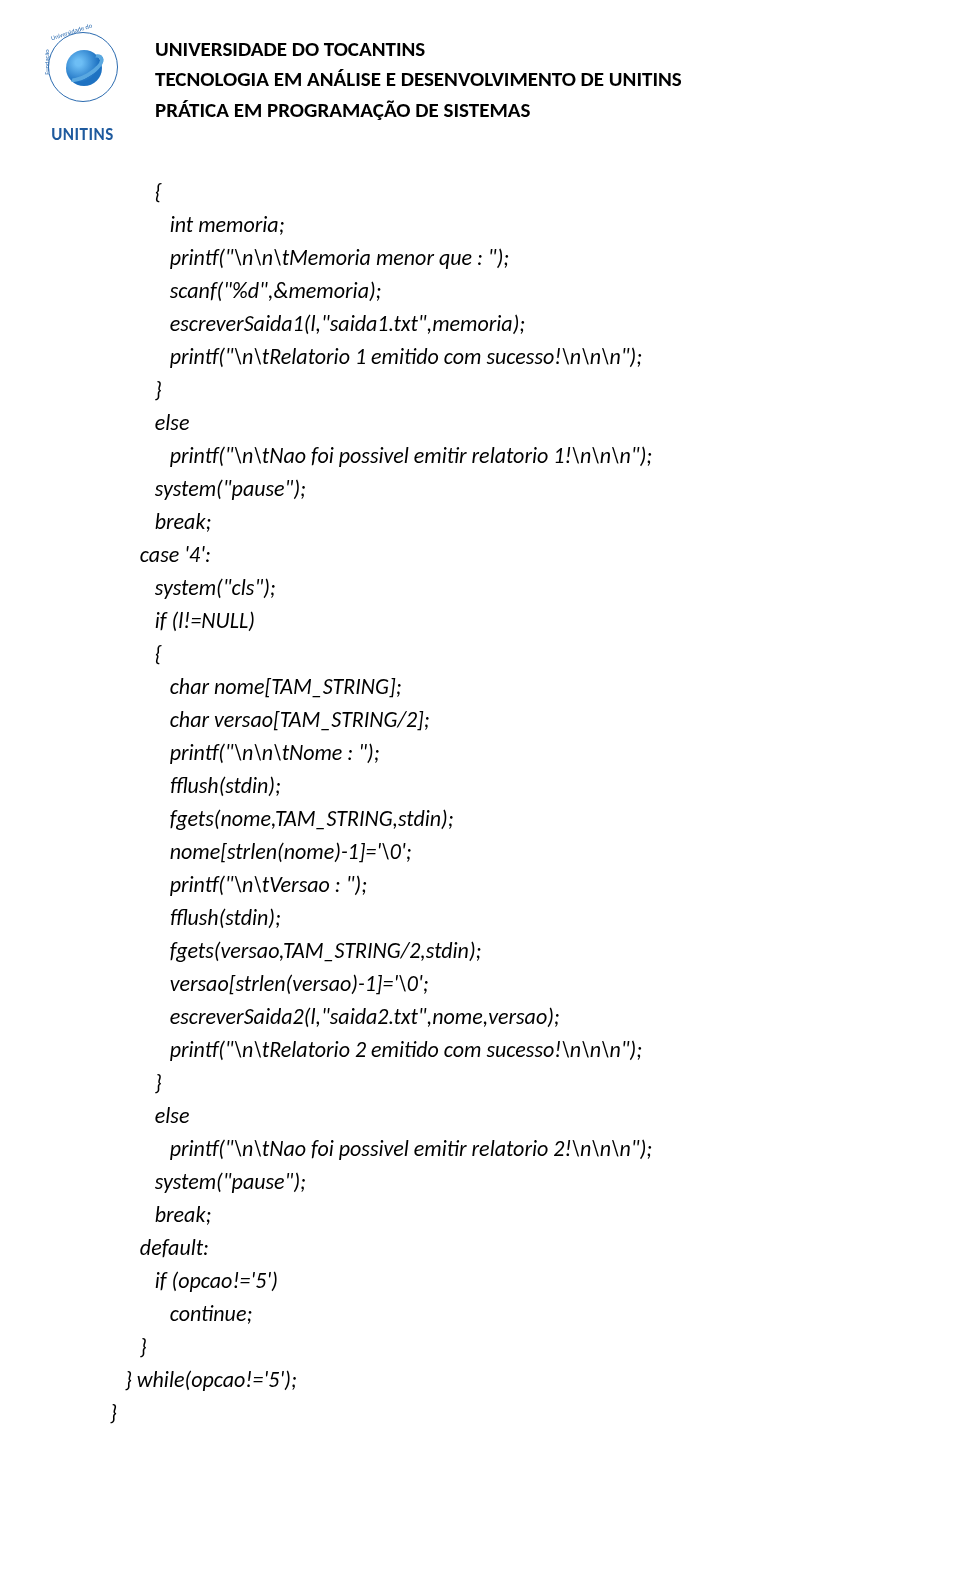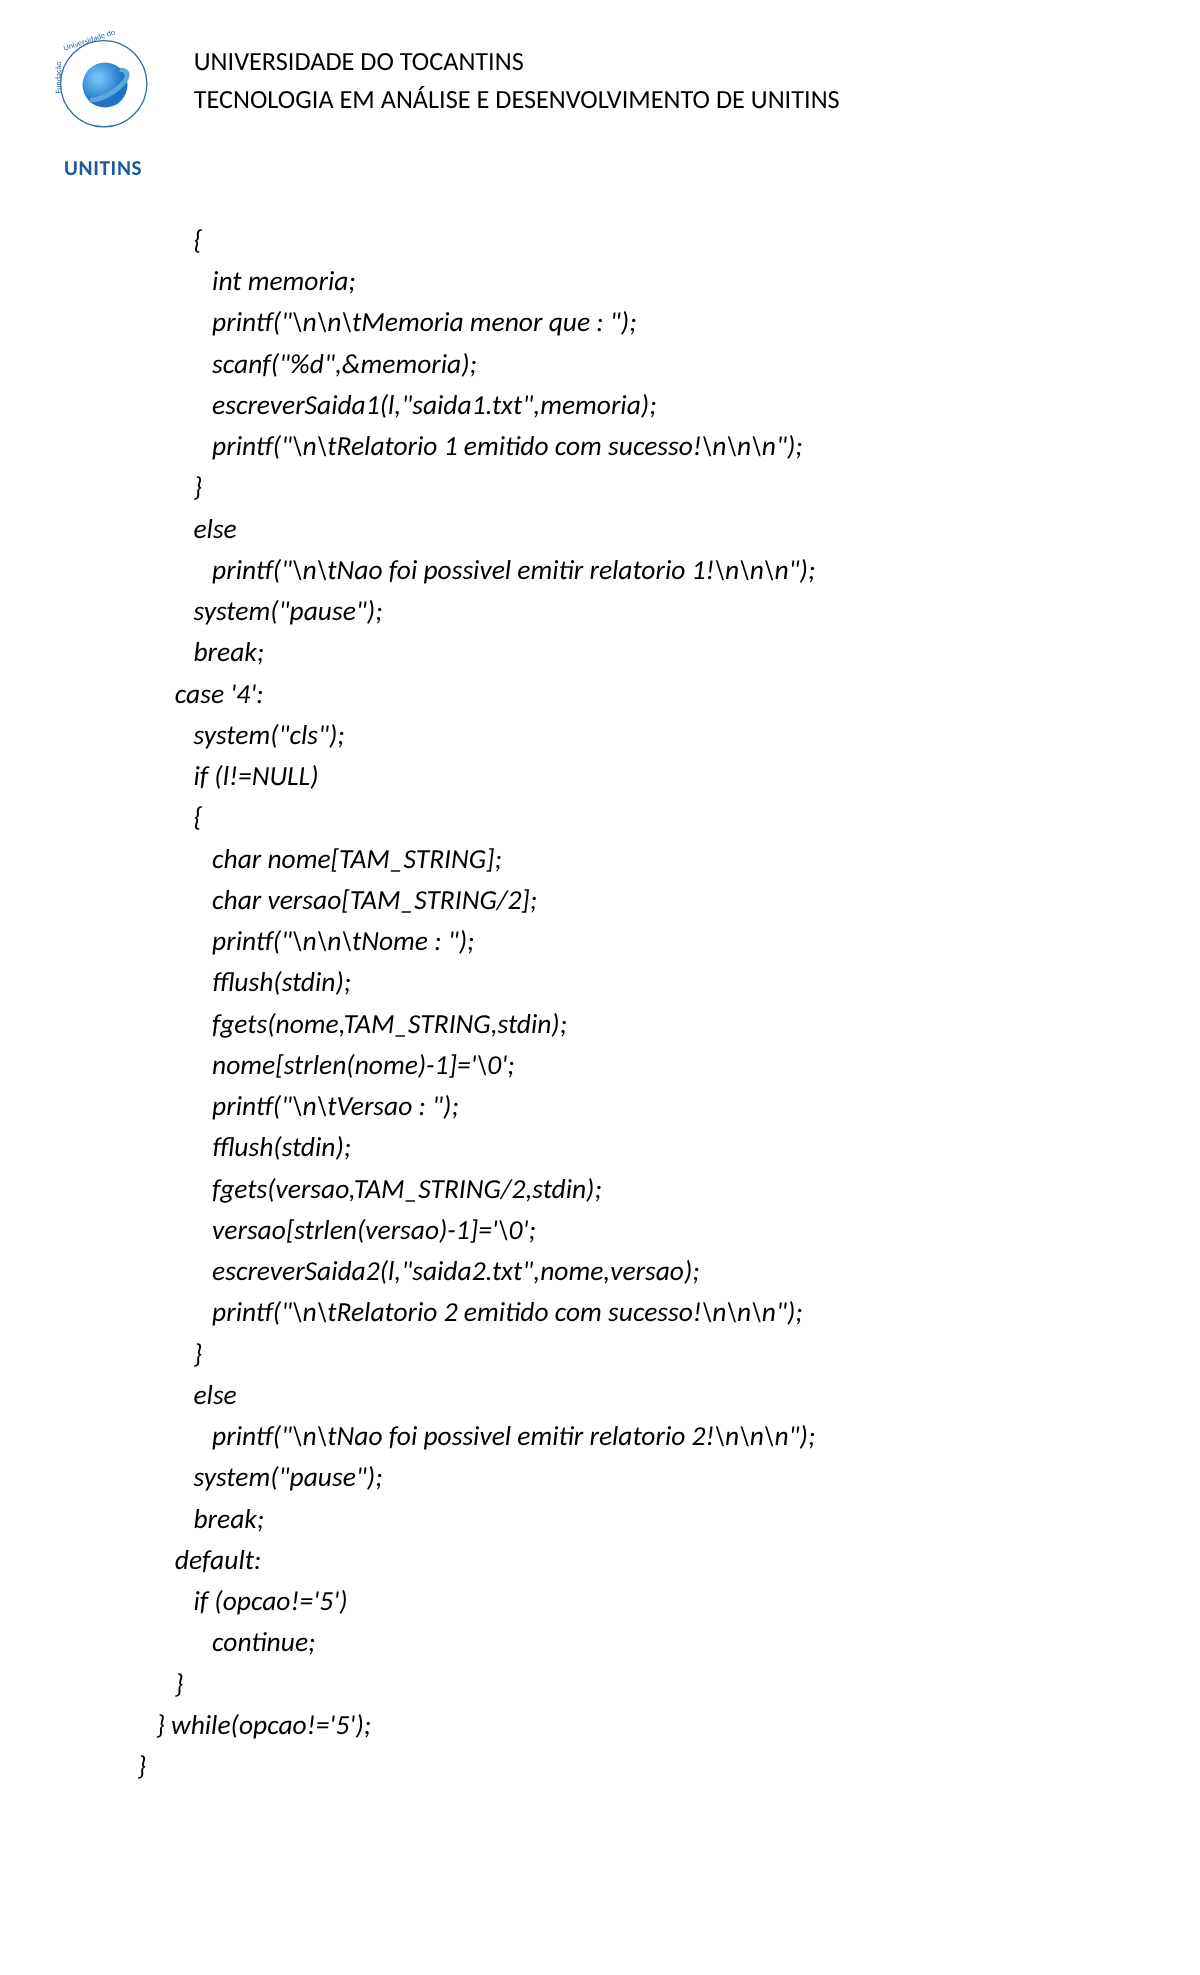--- a/index.html
+++ b/index.html
@@ -92,21 +92,21 @@
       font-weight: bold;
       color: #1e5a9e;
       letter-spacing: 0.5px;
       margin-top: 18px;
     }
     .header-text {
       padding-top: 4px;
     }
     .header-line {
       font-size: 21px;
-      font-weight: normal;
+      font-weight: bold;
       color: #000000;
       line-height: 1.45;
     }
     .code-block {
       font-family: Calibri, Arial, sans-serif;
       font-style: italic;
       font-size: 22px;
       line-height: 1.5;
       color: #000000;
       padding-left: 80px;
@@ -125,20 +125,21 @@
       <div class="logo-center">
         <div class="swirl1"></div>
         <div class="swirl2"></div>
       </div>
     </div>
     <div class="logo-text">UNITINS</div>
   </div>
   <div class="header-text">
     <div class="header-line">UNIVERSIDADE DO TOCANTINS</div>
     <div class="header-line">TECNOLOGIA EM ANÁLISE E DESENVOLVIMENTO DE UNITINS</div>
+    <div class="header-line">PRÁTICA EM PROGRAMAÇÃO DE SISTEMAS</div>
   </div>
 </div>
 
 <div class="code-block">         {
             int memoria;
             printf("\n\n\tMemoria menor que : ");
             scanf("%d",&amp;memoria);
             escreverSaida1(l,"saida1.txt",memoria);
             printf("\n\tRelatorio 1 emitido com sucesso!\n\n\n");
          }

